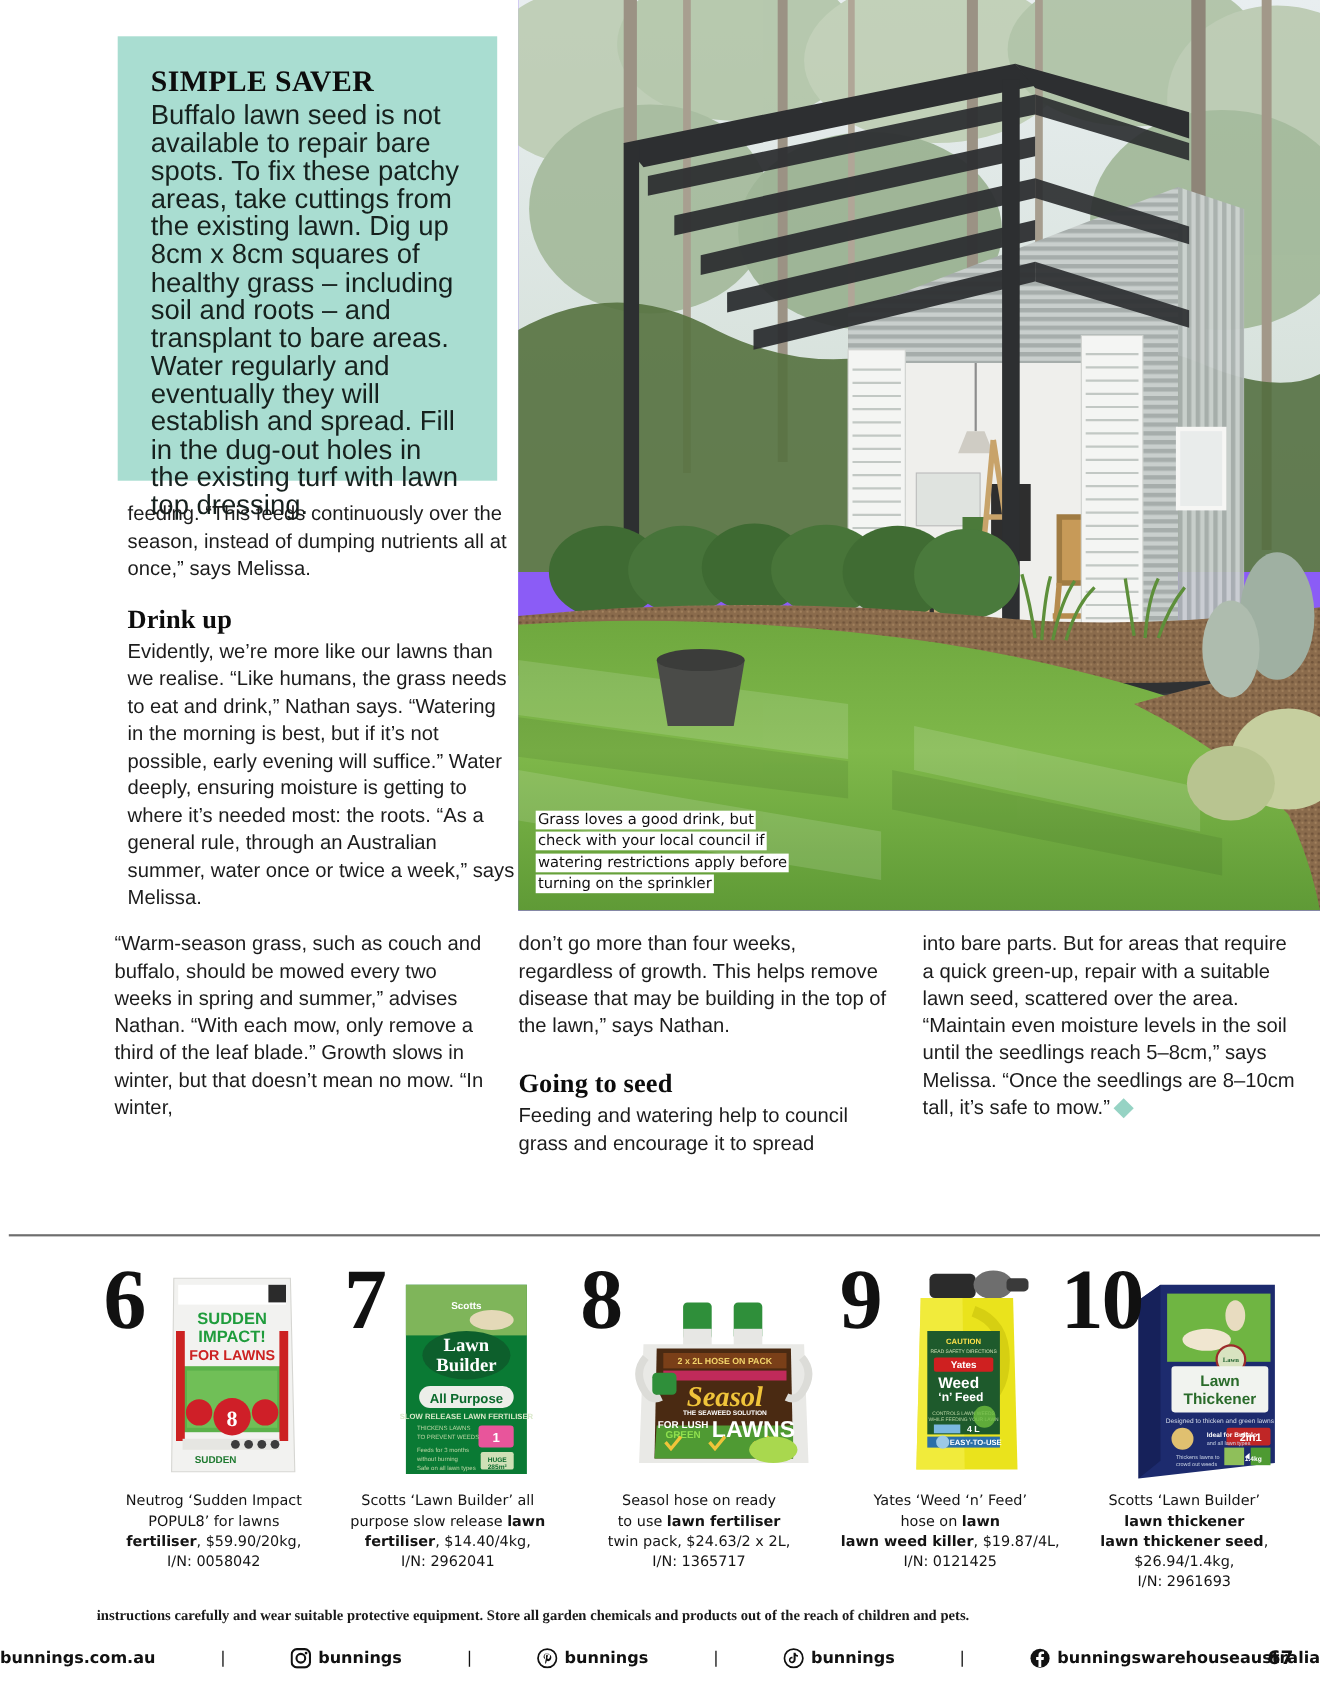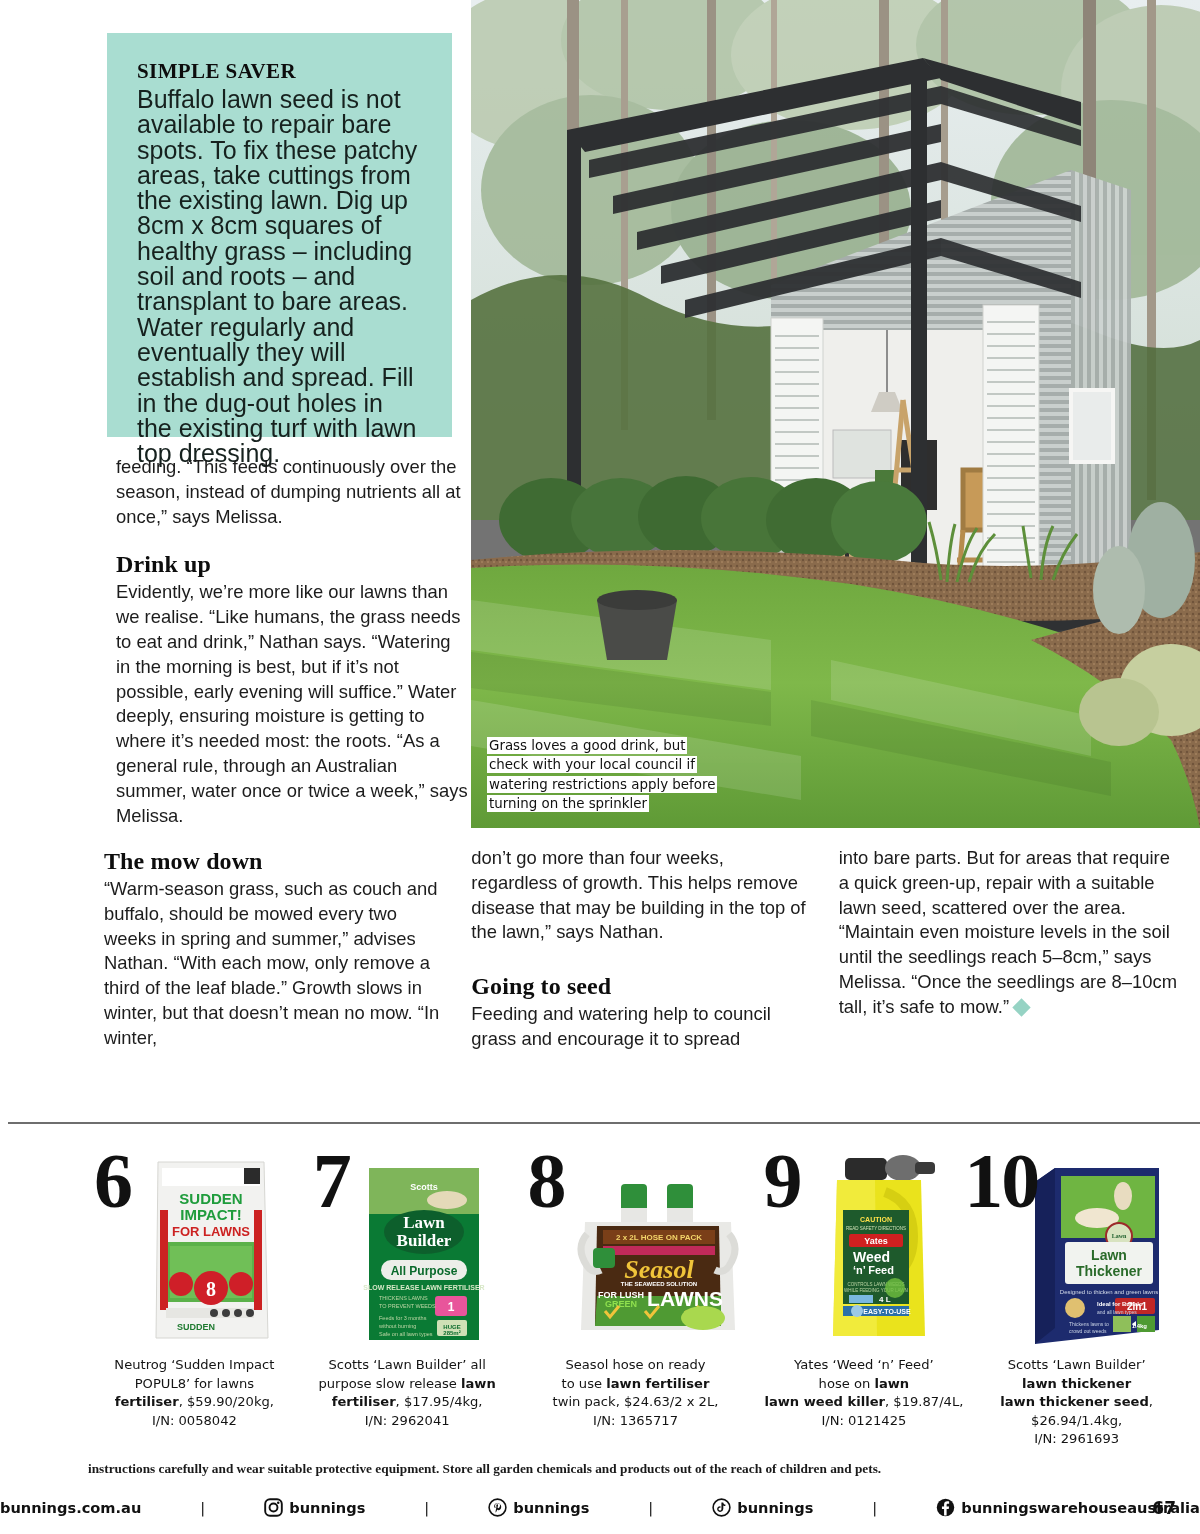--- a/index.html
+++ b/index.html
@@ -14,21 +14,21 @@
 
   
   .page { position: relative; width: 1200px; height: 1534px; }
 
   
   .hero {
     position: absolute;
     left: 471px; top: 0;
     width: 729px; height: 828px;
     overflow: hidden;
-    background: #737373;
+    background: #8b5cf6;
   }
   .hero svg { display:block; width: 100%; height: 100%; }
 
   .photo-caption {
     position: absolute;
     left: 16px; bottom: 14px;
     max-width: 236px;
   }
   .photo-caption span {
     display: inline;
@@ -47,21 +47,21 @@
   .simple-saver {
     position: absolute;
     left: 107px; top: 33px;
     width: 345px; height: 404px;
     background: #a9ddd1;
     padding: 26px 28px 0 30px;
   }
   .ss-title {
     font-family: "Liberation Serif", serif;
     font-weight: 700;
-    font-size: 21px;
+    font-size: 27px;
     letter-spacing: 0.4px;
     color: #0d0d0d;
     margin-bottom: 3px;
   }
   .ss-body {
     font-size: 25px;
     line-height: 25.3px;
     color: #16211e;
     font-weight: 400;
   }
@@ -435,21 +435,20 @@
   </div>
 
   <div class="col-left-top">
     <p class="bodytext">feeding. “This feeds continuously over the season, instead of dumping nutrients all at once,” says Melissa.</p>
     <h3 class="sub">Drink up</h3>
     <p class="bodytext">Evidently, we’re more like our lawns than we realise. “Like humans, the grass needs to eat and drink,” Nathan says. “Watering in the morning is best, but if it’s not possible, early evening will suffice.” Water deeply, ensuring moisture is getting to where it’s needed most: the roots. “As a general rule, through an Australian summer, water once or twice a week,” says Melissa.</p>
   </div>
 
   <div class="cols3">
     <div class="c1">
-      <h3 class="sub">The mow down</h3>
       <p class="bodytext">“Warm-season grass, such as couch and buffalo, should be mowed every two weeks in spring and summer,” advises Nathan. “With each mow, only remove a third of the leaf blade.” Growth slows in winter, but that doesn’t mean no mow. “In winter,</p>
     </div>
     <div class="c2">
       <p class="bodytext">don’t go more than four weeks, regardless of growth. This helps remove disease that may be building in the top of the lawn,” says Nathan.</p>
       <div class="spacer"></div>
       <h3 class="sub">Going to seed</h3>
       <p class="bodytext">Feeding and watering help to council grass and encourage it to spread</p>
     </div>
     <div class="c3">
       <p class="bodytext"><span>into bare parts. But for areas that require a quick green-up, repair with a suitable lawn seed, scattered over the area. “Maintain even moisture levels in the soil until the seedlings reach 5–8cm,” says Melissa. “Once the seedlings are 8–10cm tall, it’s safe to mow.”</span><span class="endmark"></span></p>
@@ -519,21 +518,21 @@
             <text x="18" y="140">THICKENS LAWNS</text>
             <text x="18" y="148">TO PREVENT WEEDS</text>
             <text x="18" y="160">Feeds for 3 months</text>
             <text x="18" y="168">without burning</text>
             <text x="18" y="176">Safe on all lawn types</text>
           </g>
         </svg>
       </div>
       <div class="pcap">
         <span>Scotts ‘Lawn Builder’ all</span><br>
-        <span>purpose slow release </span><b>lawn fertiliser</b><span>, $17.95/4kg,</span><br>
+        <span>purpose slow release </span><b>lawn fertiliser</b><span>, $14.40/4kg,</span><br>
         <span>I/N: 2962041</span>
       </div>
     </div>
 
     <div class="product p8">
       <div class="pnum">8</div>
       <div class="pimg">
         <svg width="190" height="168" viewBox="0 0 190 168">
           <rect x="58" y="6" width="26" height="34" rx="4" fill="#2f8f3a"></rect>
           <rect x="104" y="6" width="26" height="34" rx="4" fill="#2f8f3a"></rect>

